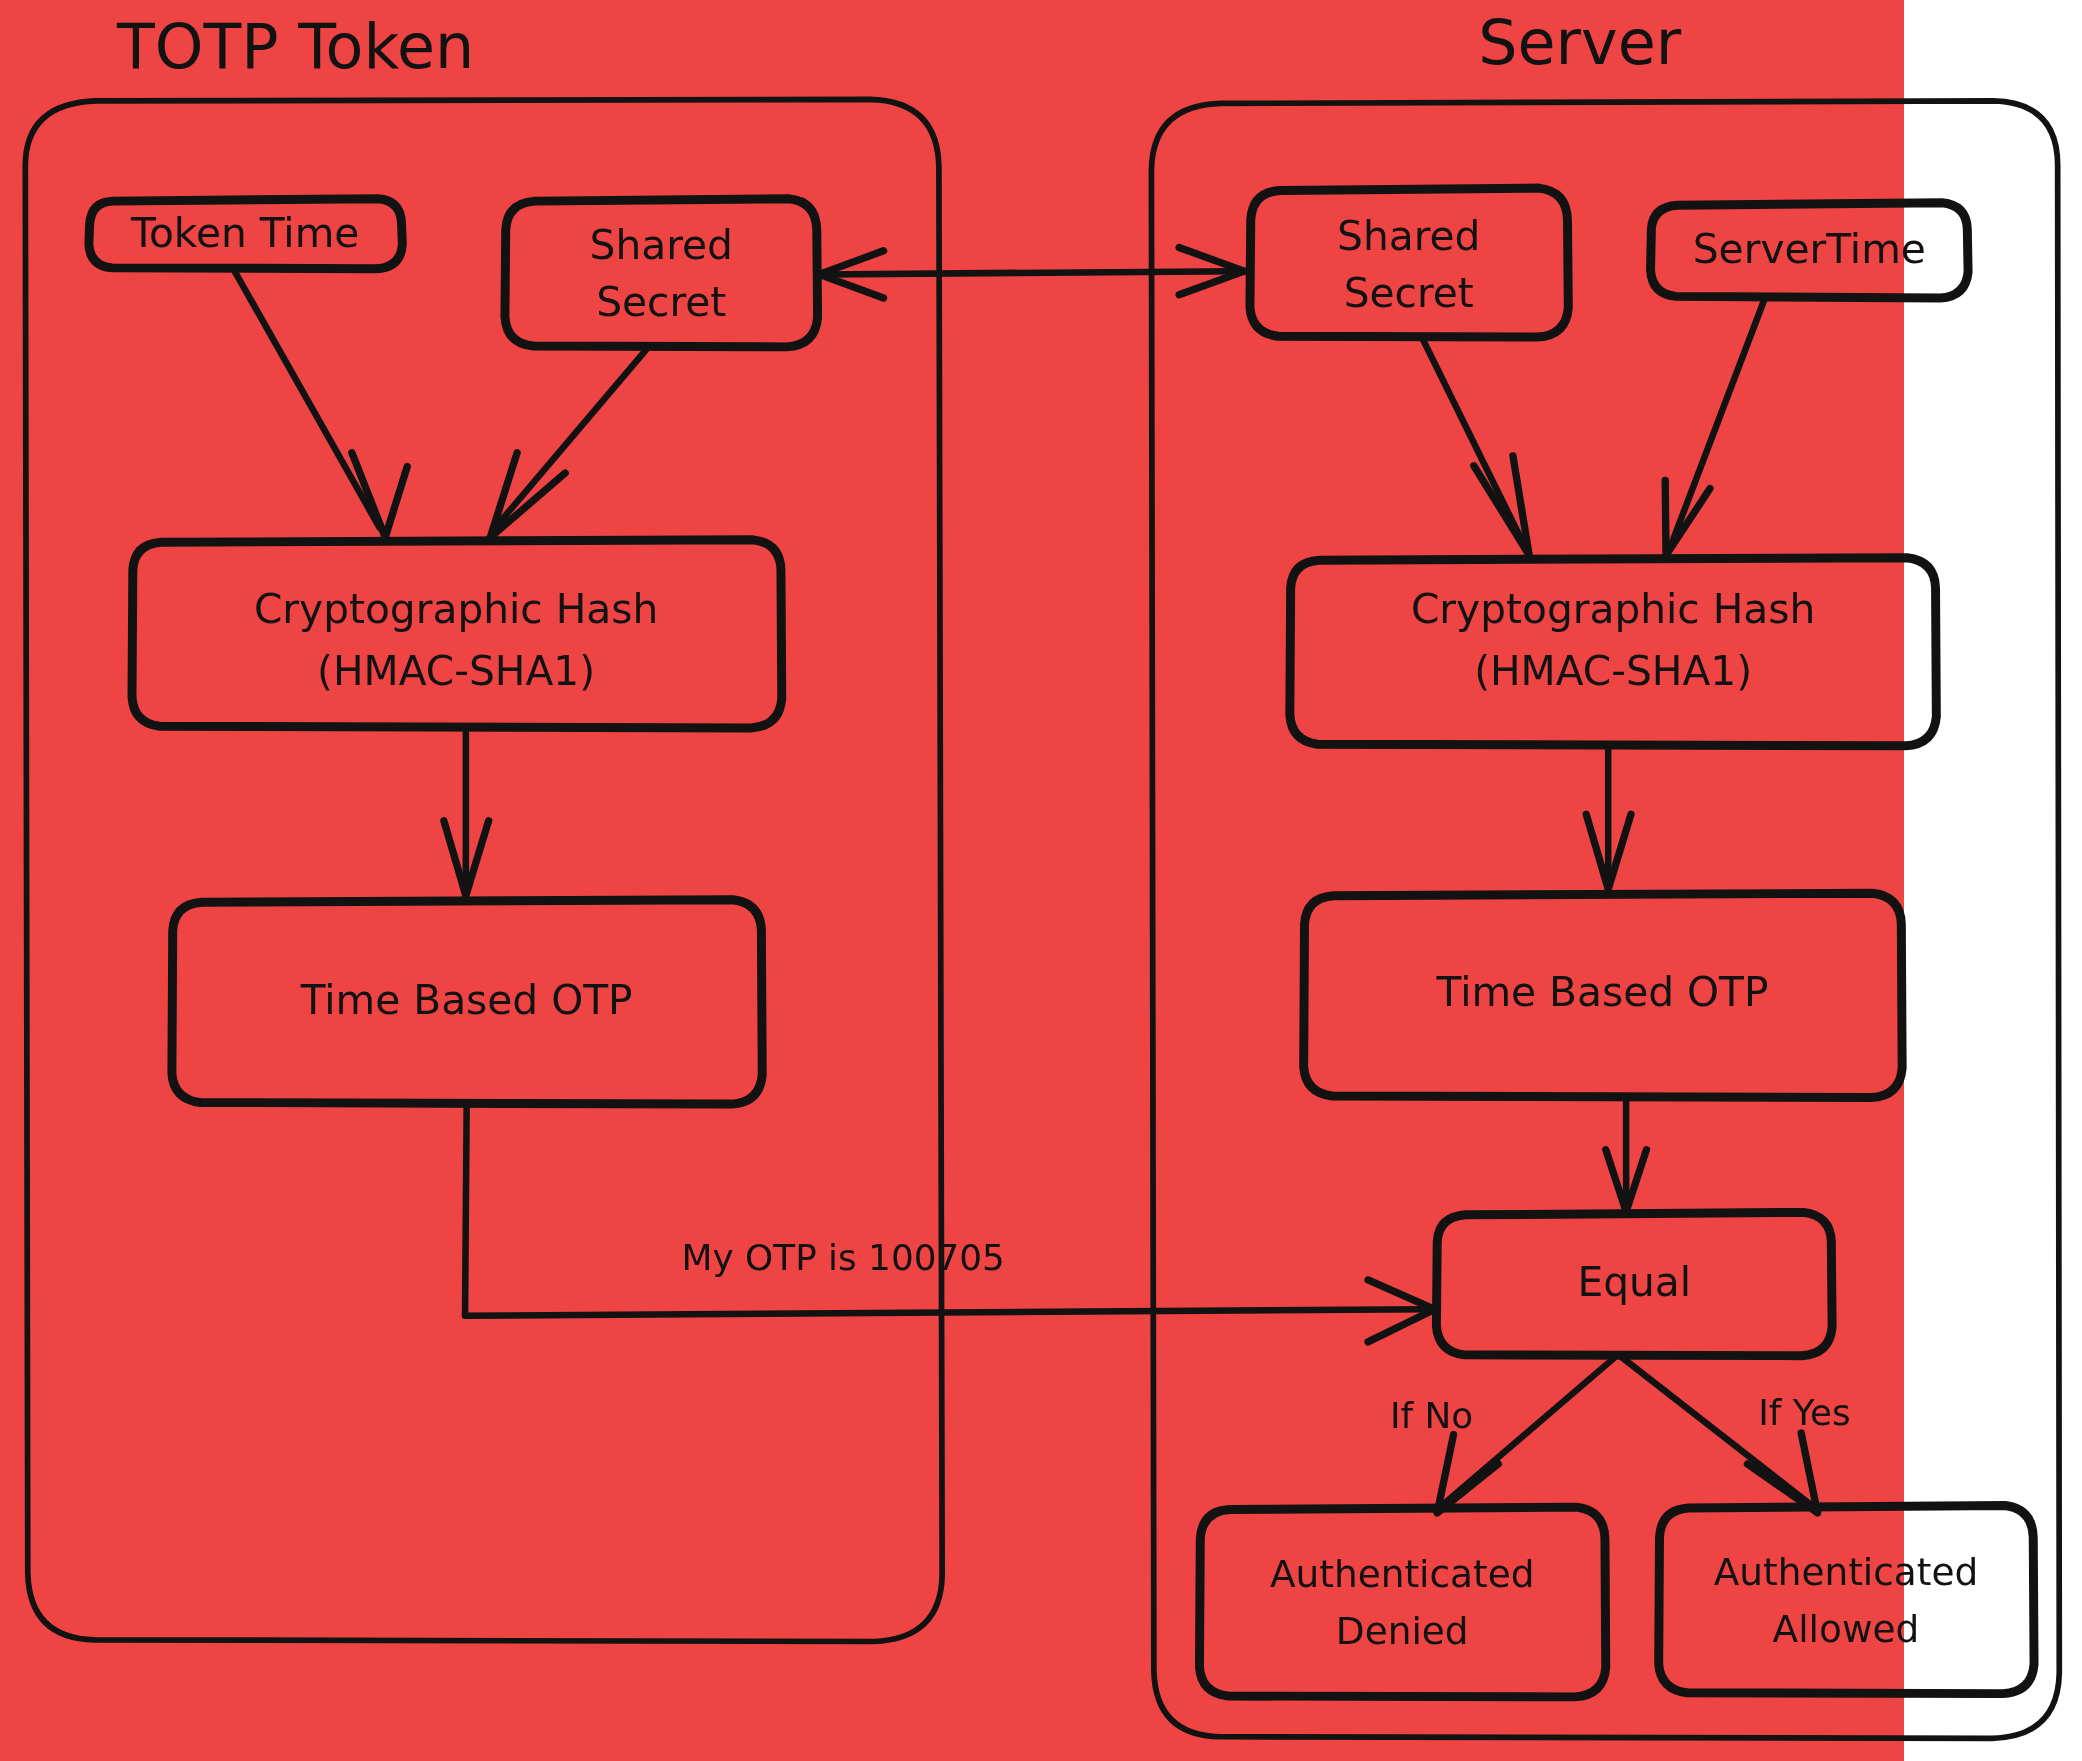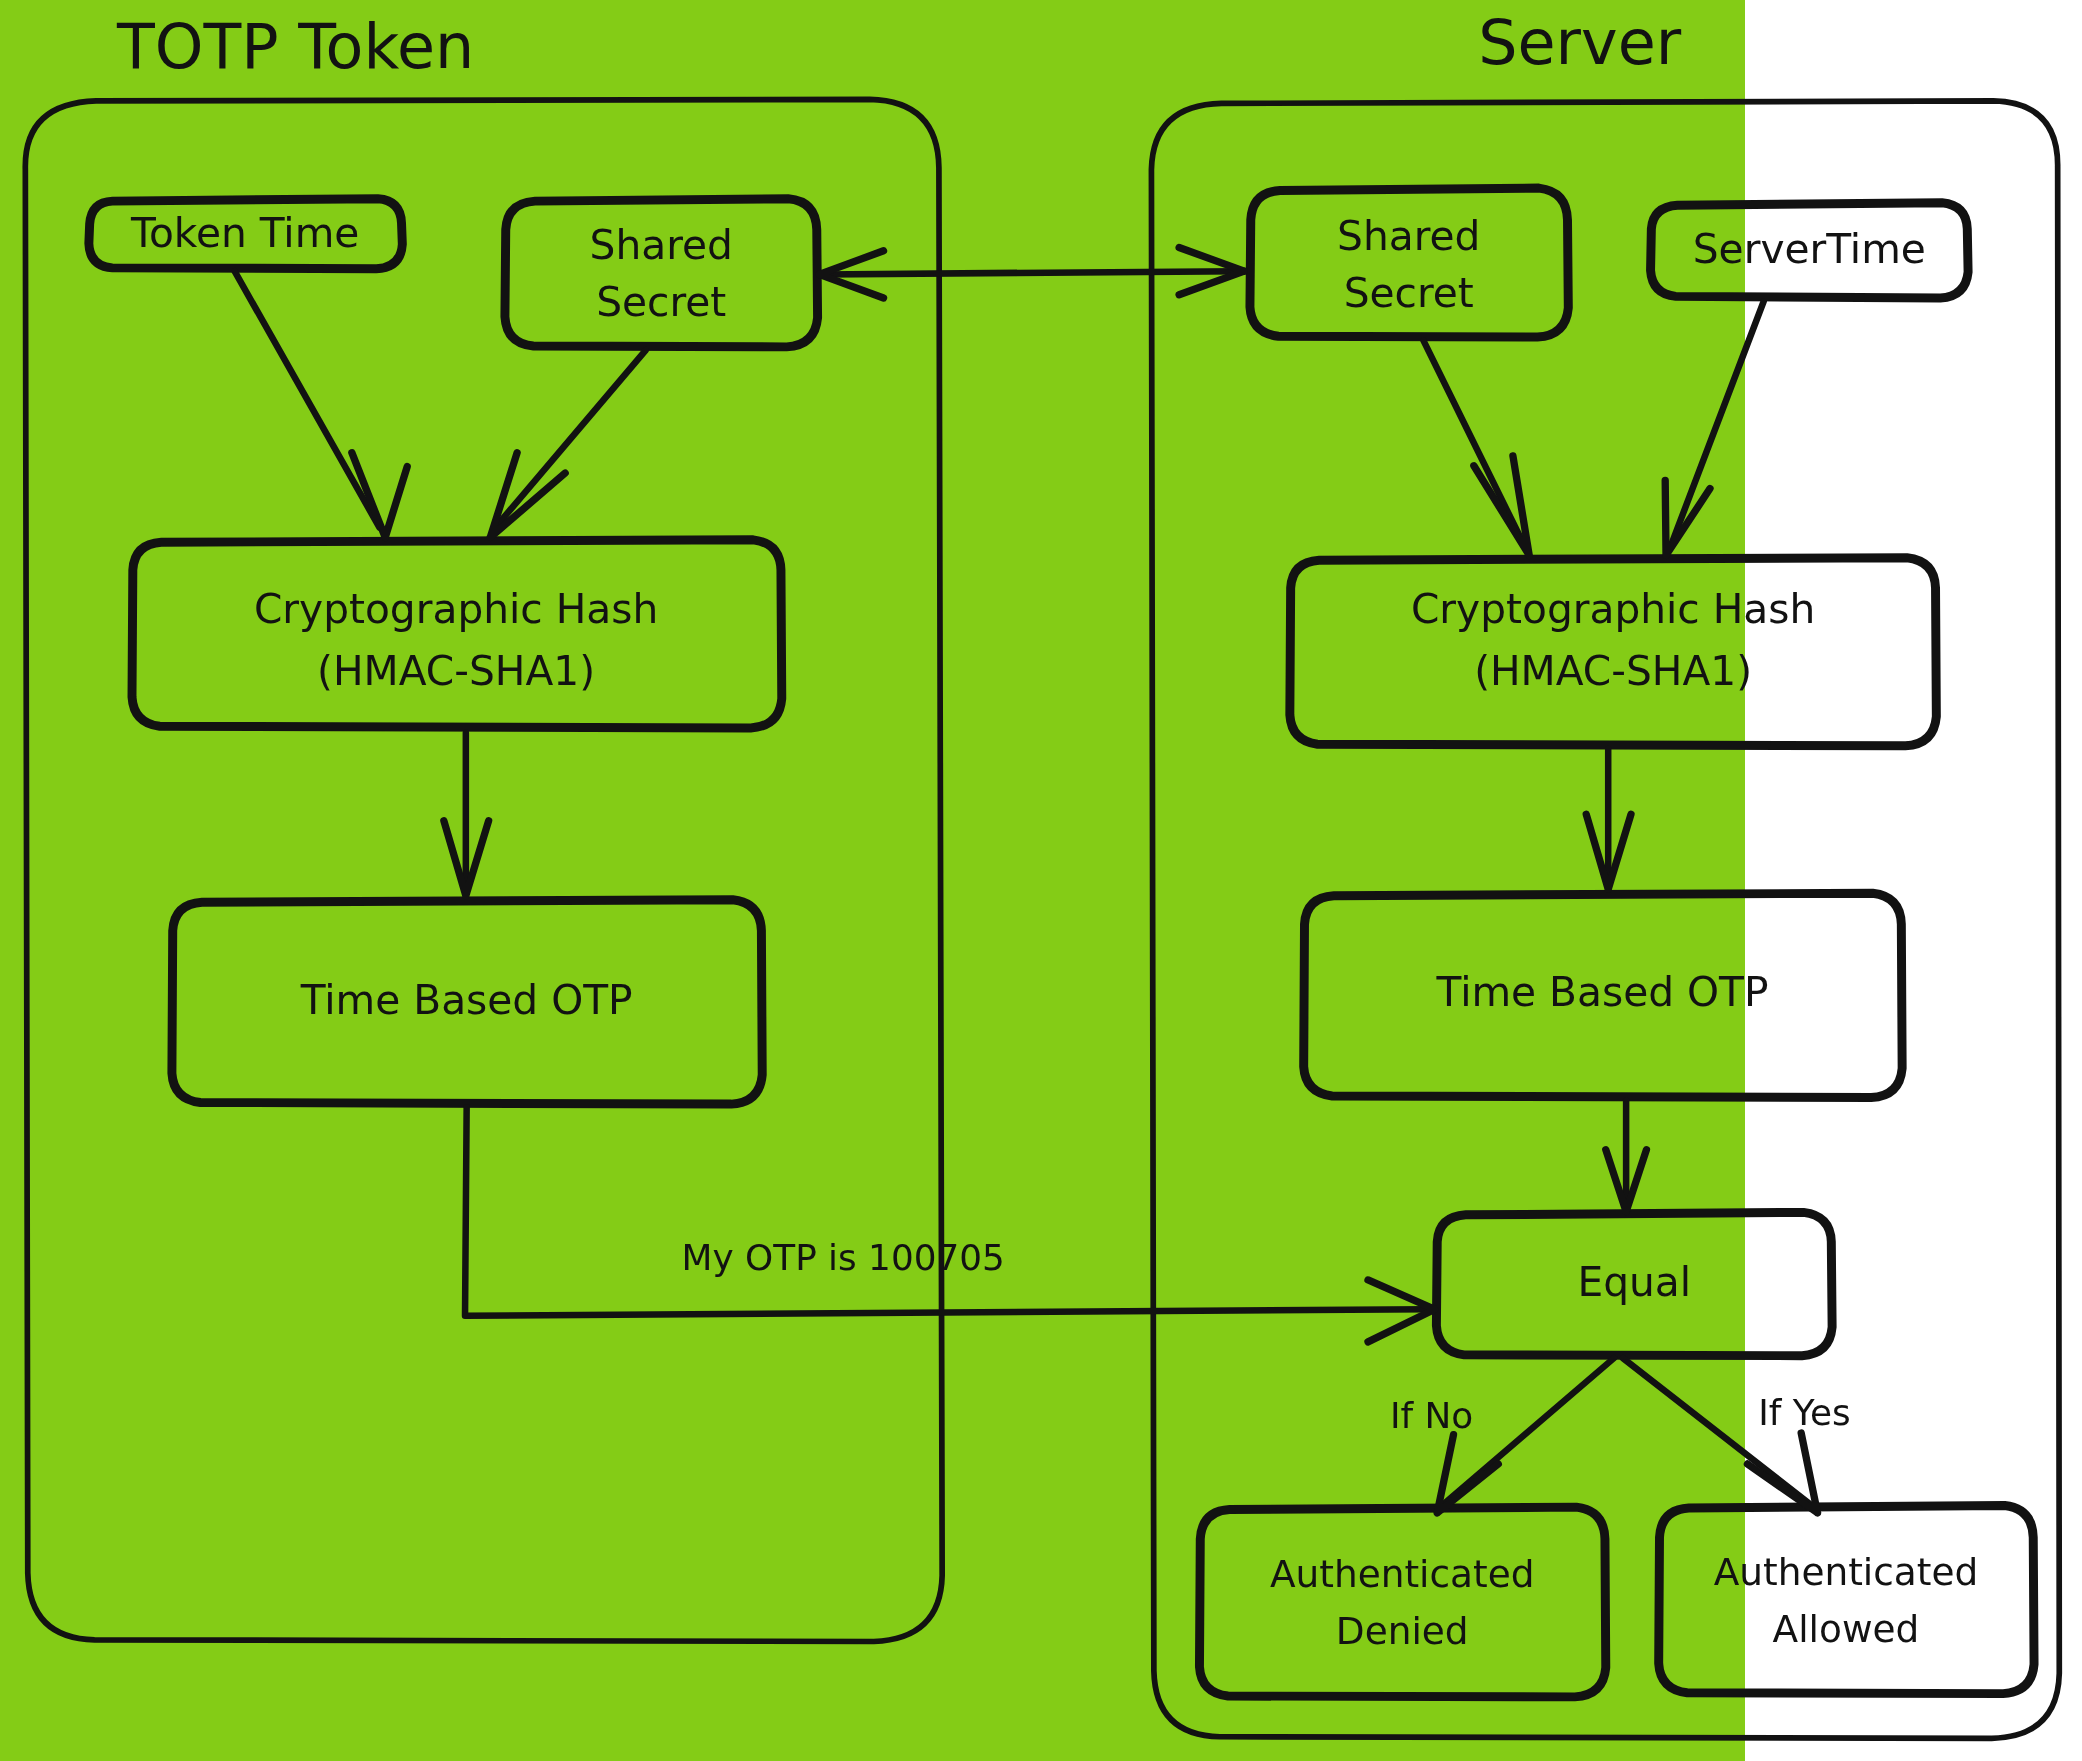--- a/index.html
+++ b/index.html
@@ -8,23 +8,23 @@
     background: #ffffff;
   }
   body {
     width: 2083px;
     height: 1762px;
     overflow: hidden;
     font-family: "DejaVu Sans", sans-serif;
   }
   #diagram-root {
     position: relative;
-    width: 1745px;
+    width: 1904px;
     height: 1762px;
-    background: #84cc16;
+    background: #ef4444;
   }
   svg.canvas {
     position: absolute;
     top: 0;
     left: 0;
     width: 2083px;
     height: 1762px;
   }
   .stroke {
     fill: none;

